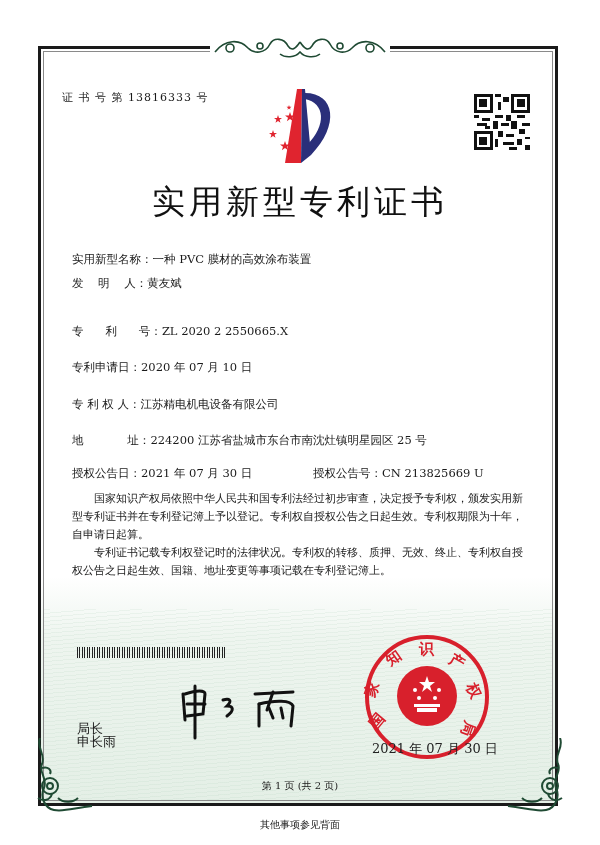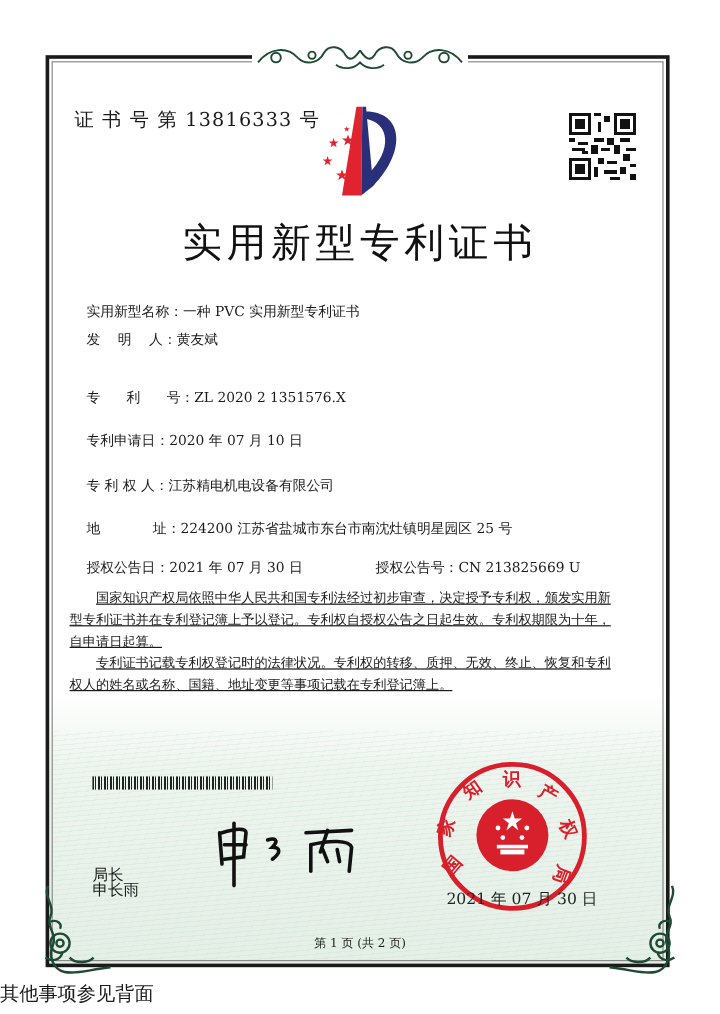--- a/index.html
+++ b/index.html
@@ -24,54 +24,53 @@
   }
   .ornament-top {
     position: absolute; left: 210px; top: 34px; width: 180px; height: 26px;
     background: #ffffff;
   }
   .ornament-top svg, .corner svg { width: 100%; height: 100%; }
   .corner { position: absolute; width: 60px; height: 80px; }
   .corner.bl { left: 34px; top: 738px; }
   .corner.br { left: 506px; top: 738px; transform: scaleX(-1); }
   .cert-no {
-    position: absolute; left: 62px; top: 90px; font-size: 16px; letter-spacing: 1px;
+    position: absolute; left: 62px; top: 90px; font-size: 11px; letter-spacing: 1px;
   }
   .logo { position: absolute; left: 255px; top: 85px; width: 90px; height: 85px; }
   .qr { position: absolute; left: 474px; top: 94px; width: 56px; height: 56px; }
   .title {
     position: absolute; left: 0; width: 600px; top: 180px; text-align: center;
     font-size: 33px; letter-spacing: 4px; font-family: "DejaVu Sans", sans-serif; color: #111;
   }
   .field {
     position: absolute; left: 72px; font-size: 11.5px; white-space: nowrap;
   }
   .field .lbl { display: inline-block; text-align: center; }
   .field .val { display: inline-block; }
   .para {
-    position: absolute; left: 58px; width: 456px; font-size: 11px; line-height: 18px;
+    position: absolute; left: 72px; width: 456px; font-size: 11px; line-height: 18px;
     text-indent: 22px;
-    text-decoration: underline;
   }
   .barcode {
     position: absolute; left: 77px; top: 647px; width: 150px; height: 11px;
     background: repeating-linear-gradient(90deg, #222 0px, #222 1px, transparent 1px, transparent 2px, #222 2px, #222 3px, transparent 3px, transparent 5px);
   }
   .director-title { position: absolute; left: 77px; top: 720px; font-size: 13px; font-family: "DejaVu Sans", sans-serif; }
   .director-name { position: absolute; left: 77px; top: 712px; font-size: 13px; font-family: "DejaVu Sans", sans-serif; margin-top: 21px; }
   .signature { position: absolute; left: 175px; top: 680px; width: 130px; height: 60px; }
   .seal { position: absolute; left: 362px; top: 632px; width: 130px; height: 130px; }
   .seal-date {
     position: absolute; left: 372px; top: 740px; font-size: 13px; color: #222;
   }
   .page-no {
     position: absolute; left: 0; width: 600px; top: 779px; text-align: center; font-size: 10px;
   }
   .footer-note {
-    position: absolute; left: 0; width: 600px; top: 818px; font-size: 16px;
+    position: absolute; left: 0; width: 600px; top: 818px; text-align: center; font-size: 10px;
   }
 </style>
 </head>
 <body>
 
 <div class="frame">
   <div class="wave-bg"></div>
 </div>
 
 <div class="ornament-top">
@@ -141,47 +140,47 @@
         <rect x="13" y="20" width="3" height="1"></rect>
       <rect x="19" y="19" width="2" height="2"></rect>
         <rect x="4" y="12" width="2" height="1"></rect>
     </g>
   </svg>
 </div>
 
 <div class="title">实用新型专利证书</div>
 
 <div class="field" style="top:252px">
-  <span class="lbl">实用新型名称：</span><span class="val">一种 PVC 实用新型专利证书</span>
+  <span class="lbl">实用新型名称：</span><span class="val">一种 PVC 膜材的高效涂布装置</span>
 </div>
 <div class="field" style="top:276px">
   <span class="lbl" style="white-space:pre">发    明    人：</span><span class="val">黄友斌</span>
 </div>
 <div class="field" style="top:324px">
-  <span class="lbl" style="white-space:pre">专      利      号：</span><span class="val">ZL 2020 2 1351576.X</span>
+  <span class="lbl" style="white-space:pre">专      利      号：</span><span class="val">ZL 2020 2 2550665.X</span>
 </div>
 <div class="field" style="top:360px">
   <span class="lbl">专利申请日：</span><span class="val">2020 年 07 月 10 日</span>
 </div>
 <div class="field" style="top:397px">
   <span class="lbl" style="white-space:pre">专 利 权 人：</span><span class="val">江苏精电机电设备有限公司</span>
 </div>
 <div class="field" style="top:433px">
   <span class="lbl" style="white-space:pre">地            址：</span><span class="val">224200 江苏省盐城市东台市南沈灶镇明星园区 25 号</span>
 </div>
 
 <div class="field" style="top:466px">
   <span class="lbl">授权公告日：</span><span class="val">2021 年 07 月 30 日</span>
 </div>
 <div class="field" style="top:466px; left:313px">
   <span class="lbl">授权公告号：</span><span class="val">CN 213825669 U</span>
 </div>
 
 <div class="para" style="top:490px">国家知识产权局依照中华人民共和国专利法经过初步审查，决定授予专利权，颁发实用新型专利证书并在专利登记簿上予以登记。专利权自授权公告之日起生效。专利权期限为十年，自申请日起算。</div>
-<div class="para" style="top:544px">专利证书记载专利权登记时的法律状况。专利权的转移、质押、无效、终止、恢复和专利权人的姓名或名称、国籍、地址变更等事项记载在专利登记簿上。</div>
+<div class="para" style="top:544px">专利证书记载专利权登记时的法律状况。专利权的转移、质押、无效、终止、专利权自授权公告之日起生效、国籍、地址变更等事项记载在专利登记簿上。</div>
 
 <div class="barcode"></div>
 
 <div class="director-title">局长</div>
 <div class="director-name">申长雨</div>
 
 <div class="signature">
   <svg viewBox="0 0 130 60">
     <g fill="none" stroke="#111" stroke-width="3" stroke-linecap="round">
       <path d="M8 14 L10 40"></path>

